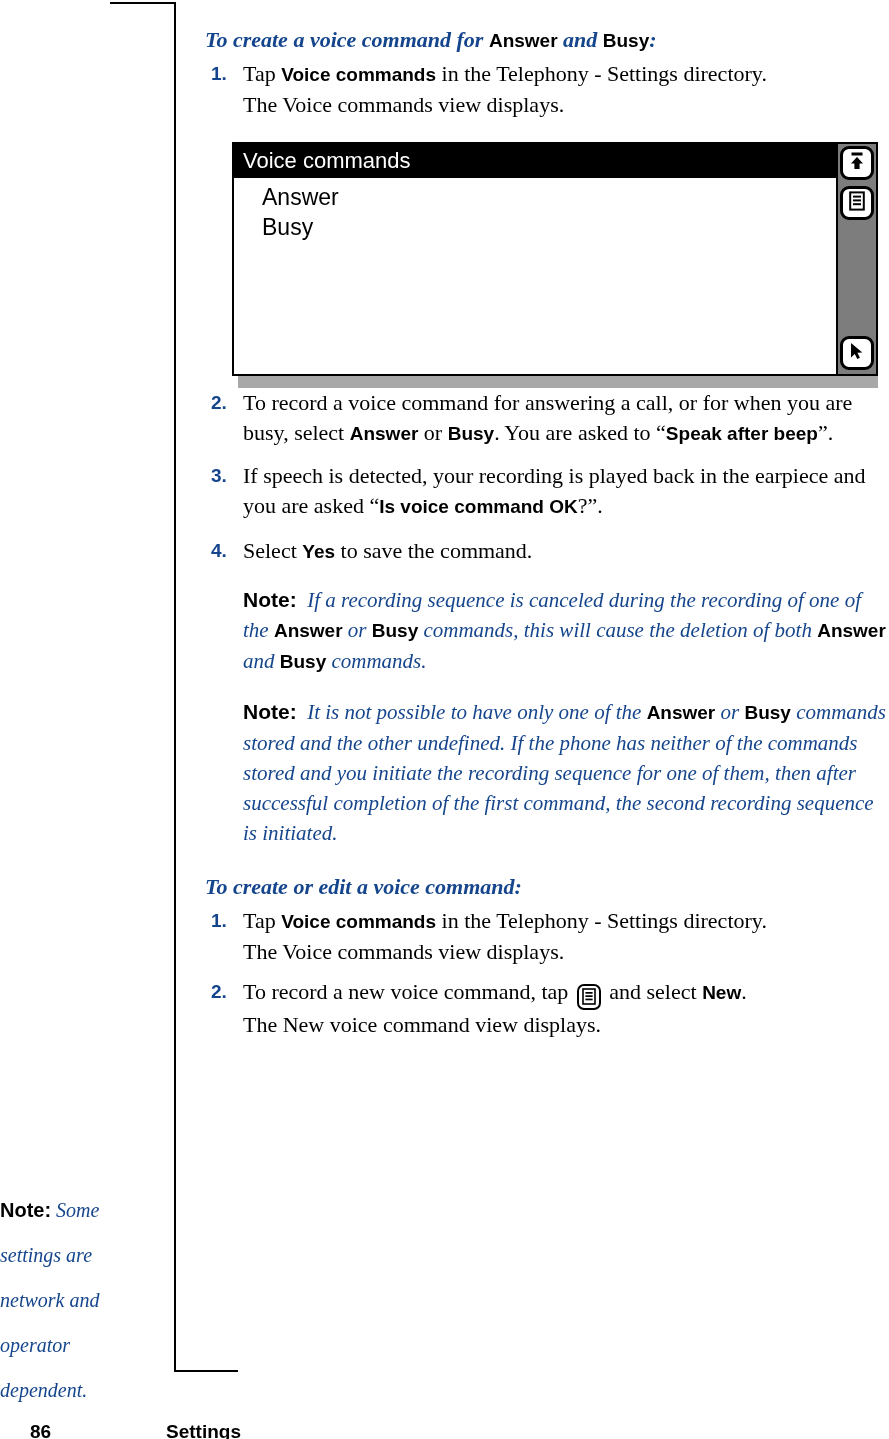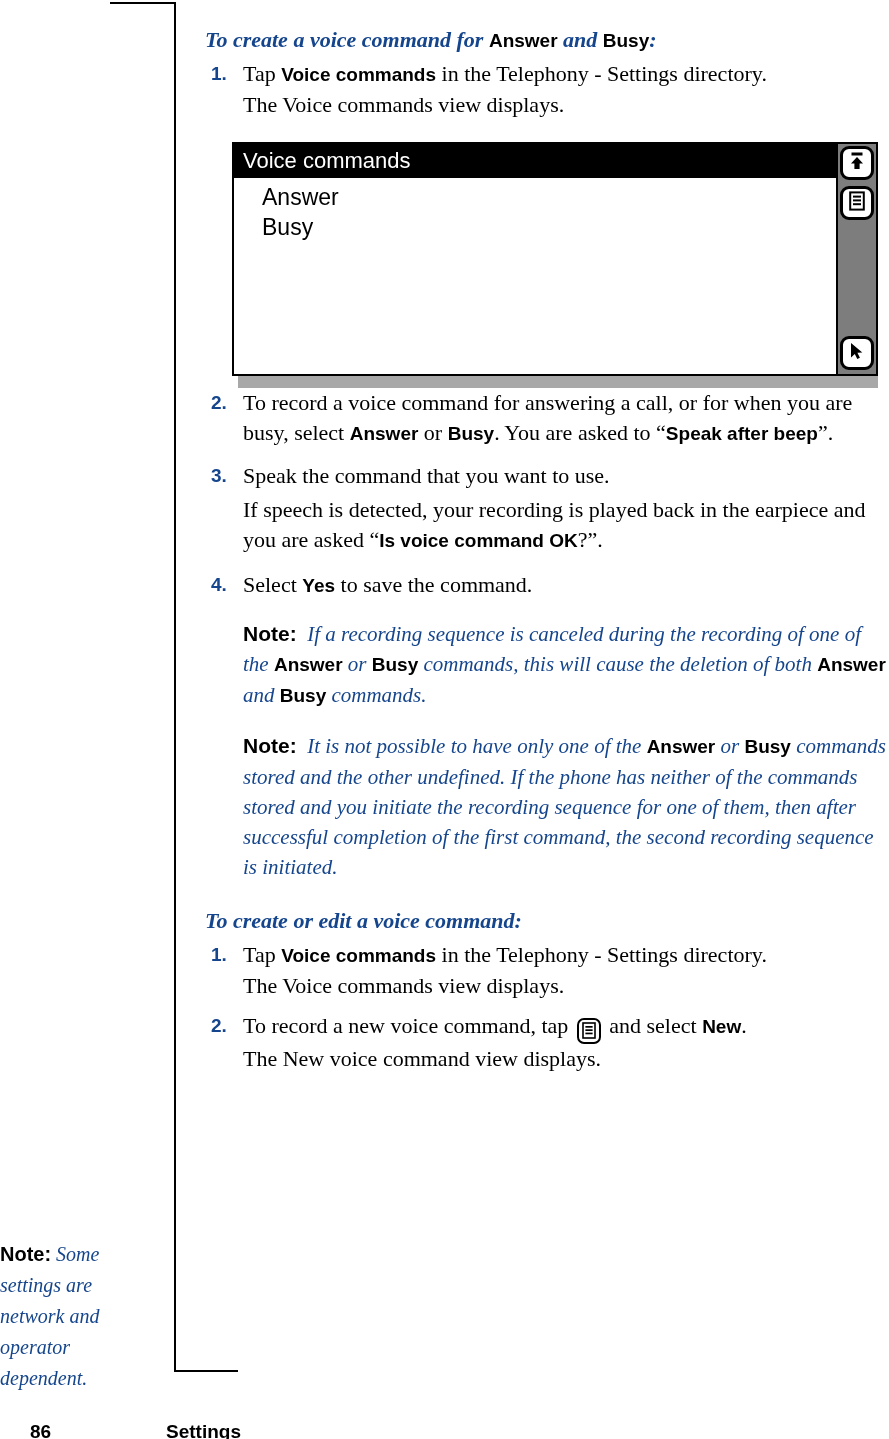--- a/index.html
+++ b/index.html
@@ -32,24 +32,24 @@
   .rule-bottom {
     position: absolute;
     left: 174px; top: 1370px;
     width: 64px; height: 2px;
     background: #000;
   }
 
   
   .margin-note {
     position: absolute;
-    left: 0px; top: 1239px;
+    left: 0px; top: 1188px;
     width: 160px;
     font-size: 20px;
-    line-height: 31px;
+    line-height: 45px;
     color: #15458C;
   }
   .margin-note .mn-label {
     font-family: "Liberation Sans", sans-serif;
     font-weight: bold;
     font-style: normal;
     color: #000000;
     font-size: 20px;
   }
   .margin-note .mn-text {
@@ -265,21 +265,20 @@
 
   <div style="height:262px;"></div>
 
   <div class="step">
     <span class="num">2.</span>
     <span>To record a voice command for answering a call, or for when you are busy, select </span><span class="ui">Answer</span><span> or </span><span class="ui">Busy</span><span>. You are asked to “</span><span class="ui">Speak after beep</span><span>”.</span>
   </div>
 
   <div class="step" style="margin-top:12px;">
     <span class="num">3.</span>
-    <span>Speak the command that you want to use.</span>
     <span class="cont" style="margin-top:4px;">
       <span>If speech is detected, your recording is played back in the earpiece and you are asked “</span><span class="ui">Is voice command OK</span><span>?”.</span>
     </span>
   </div>
 
   <div class="step" style="margin-top:14px;">
     <span class="num">4.</span>
     <span>Select </span><span class="ui">Yes</span><span> to save the command.</span>
   </div>
 

